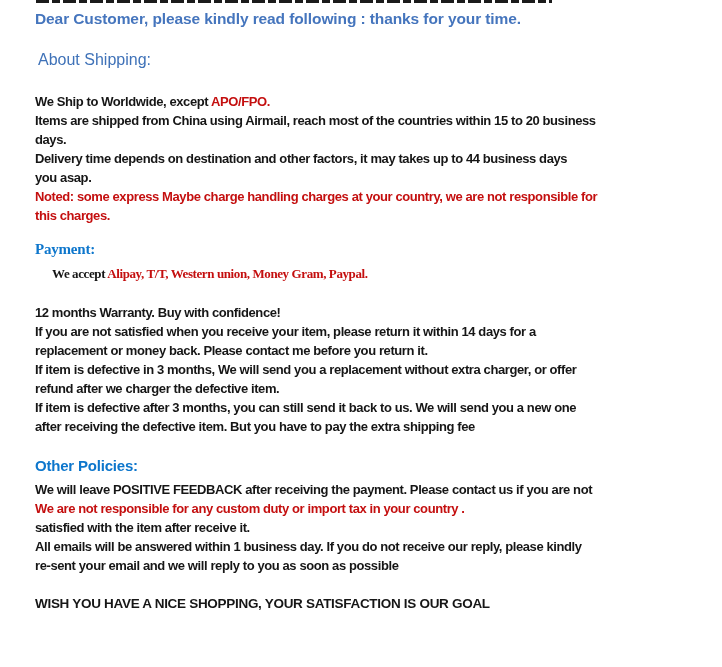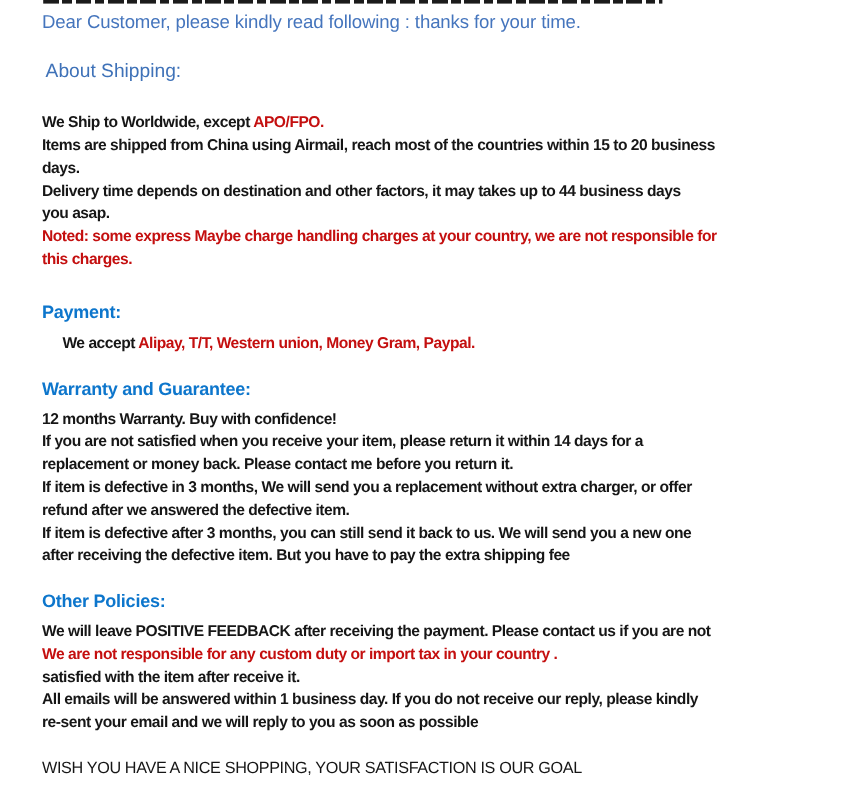--- a/index.html
+++ b/index.html
@@ -27,21 +27,21 @@
     height: 3px;
     background: repeating-linear-gradient(90deg,
       #1b1b1b 0px, #1b1b1b 13px,
       transparent 13px, transparent 16px,
       #1b1b1b 16px, #1b1b1b 24px,
       transparent 24px, transparent 27px);
   }
   .page-title {
     padding-top: 9px;
     font-size: 15.5px;
-    font-weight: normal;
+    font-weight: bold;
     line-height: 19px;
     letter-spacing: -0.1px;
     color: var(--title-blue);
     white-space: nowrap;
   }
   .about-subheading {
     margin-top: 24px;
     padding-left: 3px;
     font-size: 16px;
     line-height: 15px;
@@ -59,30 +59,30 @@
   .para .line {
     font-size: 13px;
     font-weight: bold;
     line-height: 19px;
     letter-spacing: -0.4px;
     white-space: nowrap;
   }
   .c-k { color: var(--text-black); }
   .c-r { color: var(--red); }
   .sec-shipping { margin-top: 25px; }
-  .sec-payment { margin-top: 26px; }
+  .sec-payment { margin-top: 14px; font-family: Liberation Serif, serif; }
   .sec-payment .sec-heading { margin-bottom: 5px; }
   .sec-warranty { margin-top: 20px; }
   .sec-warranty .sec-heading { margin-bottom: 4px; }
   .sec-other_policies { margin-top: 20px; }
   .sec-other_policies .sec-heading { margin-bottom: 4px; }
   .closing-line {
     margin-top: 20px;
     font-size: 13.5px;
-    font-weight: normal;
+    font-weight: bold;
     line-height: 18px;
     letter-spacing: -0.3px;
     color: var(--text-black);
     white-space: nowrap;
   }
 </style>
 </head>
 <body style="background: rgb(255, 255, 255);">
 
 <div class="top-artifact"></div>
@@ -102,27 +102,26 @@
           <div class="line"><span class="c-r">this charges.</span></div>
         </div>
       </div>
       <div class="sec sec-payment">
         <div class="sec-heading">Payment:</div>
         <div class="para">
           <div class="line" style="padding-left: 17px;"><span class="c-k">We accept </span><span class="c-r">Alipay, T/T, Western union, Money Gram, Paypal.</span></div>
         </div>
       </div>
       <div class="sec sec-warranty">
-        <div class="sec-heading">Warranty and Guarantee:</div>
         <div class="para">
           <div class="line"><span class="c-k">12 months Warranty. Buy with confidence!</span></div>
           <div class="line"><span class="c-k">If you are not satisfied when you receive your item, please return it within 14 days for a</span></div>
           <div class="line"><span class="c-k">replacement or money back. Please contact me before you return it.</span></div>
           <div class="line"><span class="c-k">If item is defective in 3 months, We will send you a replacement without extra charger, or offer</span></div>
-          <div class="line"><span class="c-k">refund after we answered the defective item.</span></div>
+          <div class="line"><span class="c-k">refund after we charger the defective item.</span></div>
           <div class="line"><span class="c-k">If item is defective after 3 months, you can still send it back to us. We will send you a new one</span></div>
           <div class="line"><span class="c-k">after receiving the defective item. But you have to pay the extra shipping fee</span></div>
         </div>
       </div>
       <div class="sec sec-other_policies">
         <div class="sec-heading">Other Policies:</div>
         <div class="para">
           <div class="line"><span class="c-k">We will leave POSITIVE FEEDBACK after receiving the payment. Please contact us if you are not</span></div>
           <div class="line"><span class="c-r">We are not responsible for any custom duty or import tax in your country .</span></div>
           <div class="line"><span class="c-k">satisfied with the item after receive it.</span></div>

